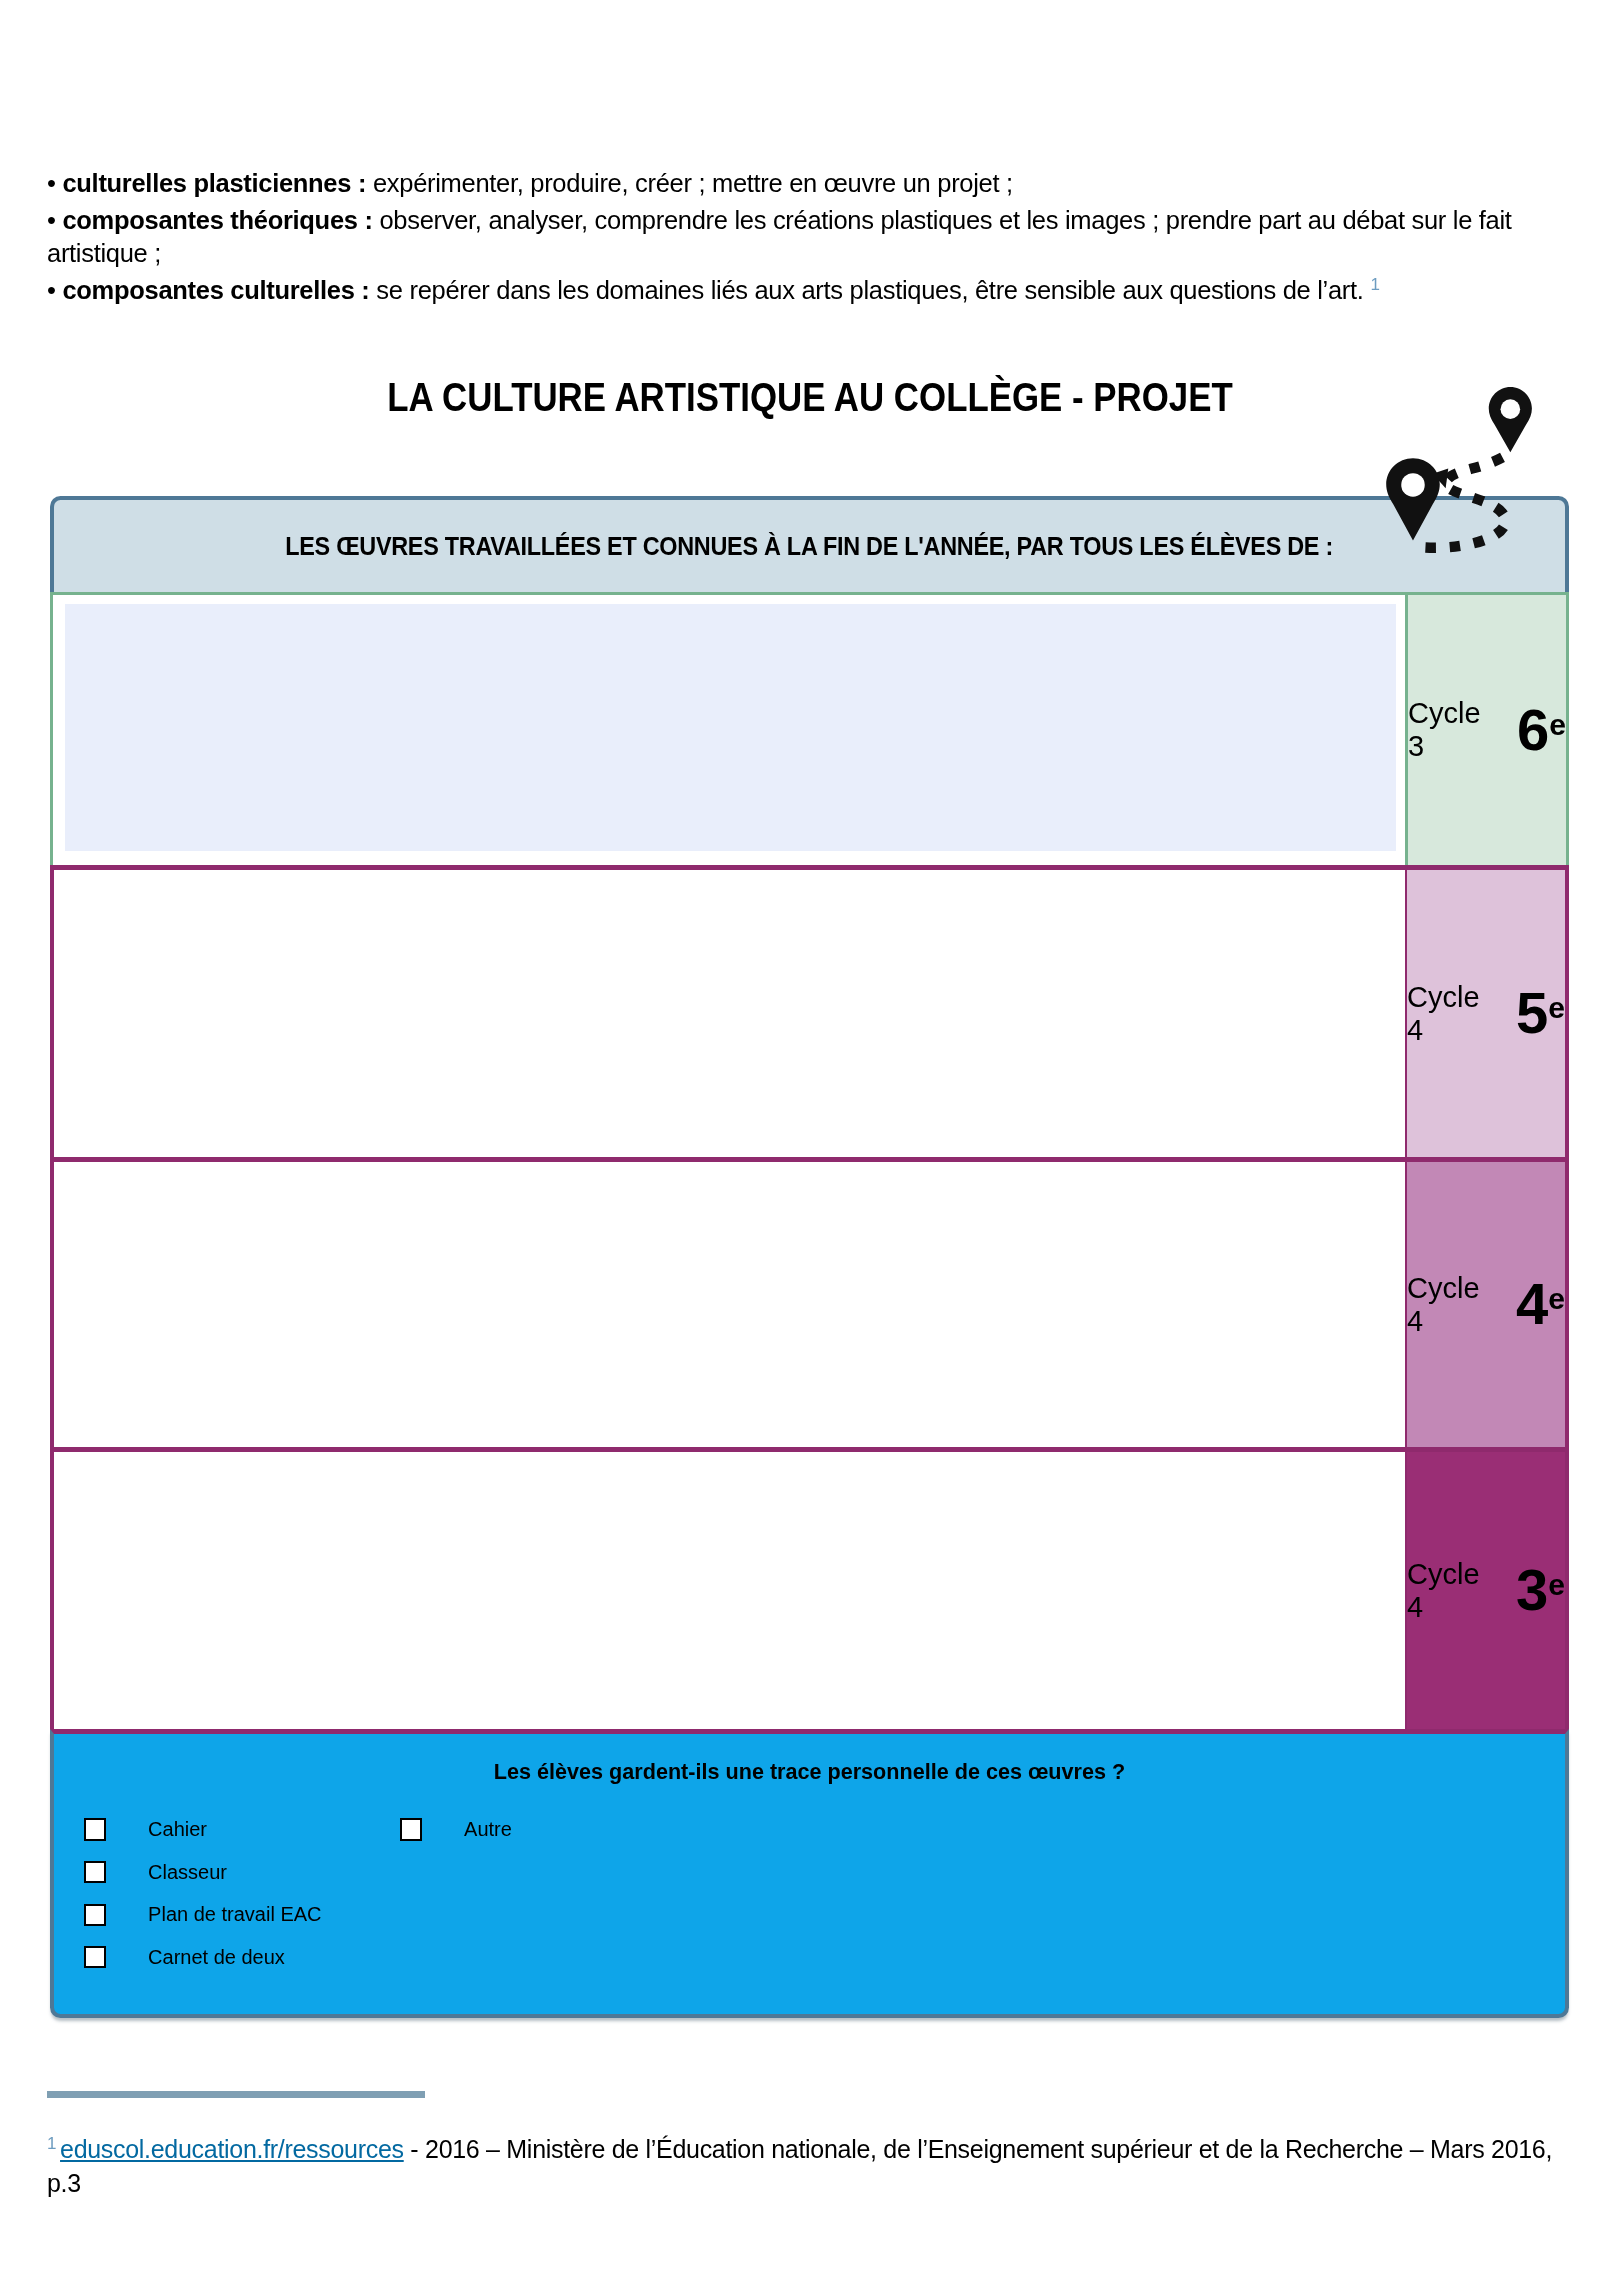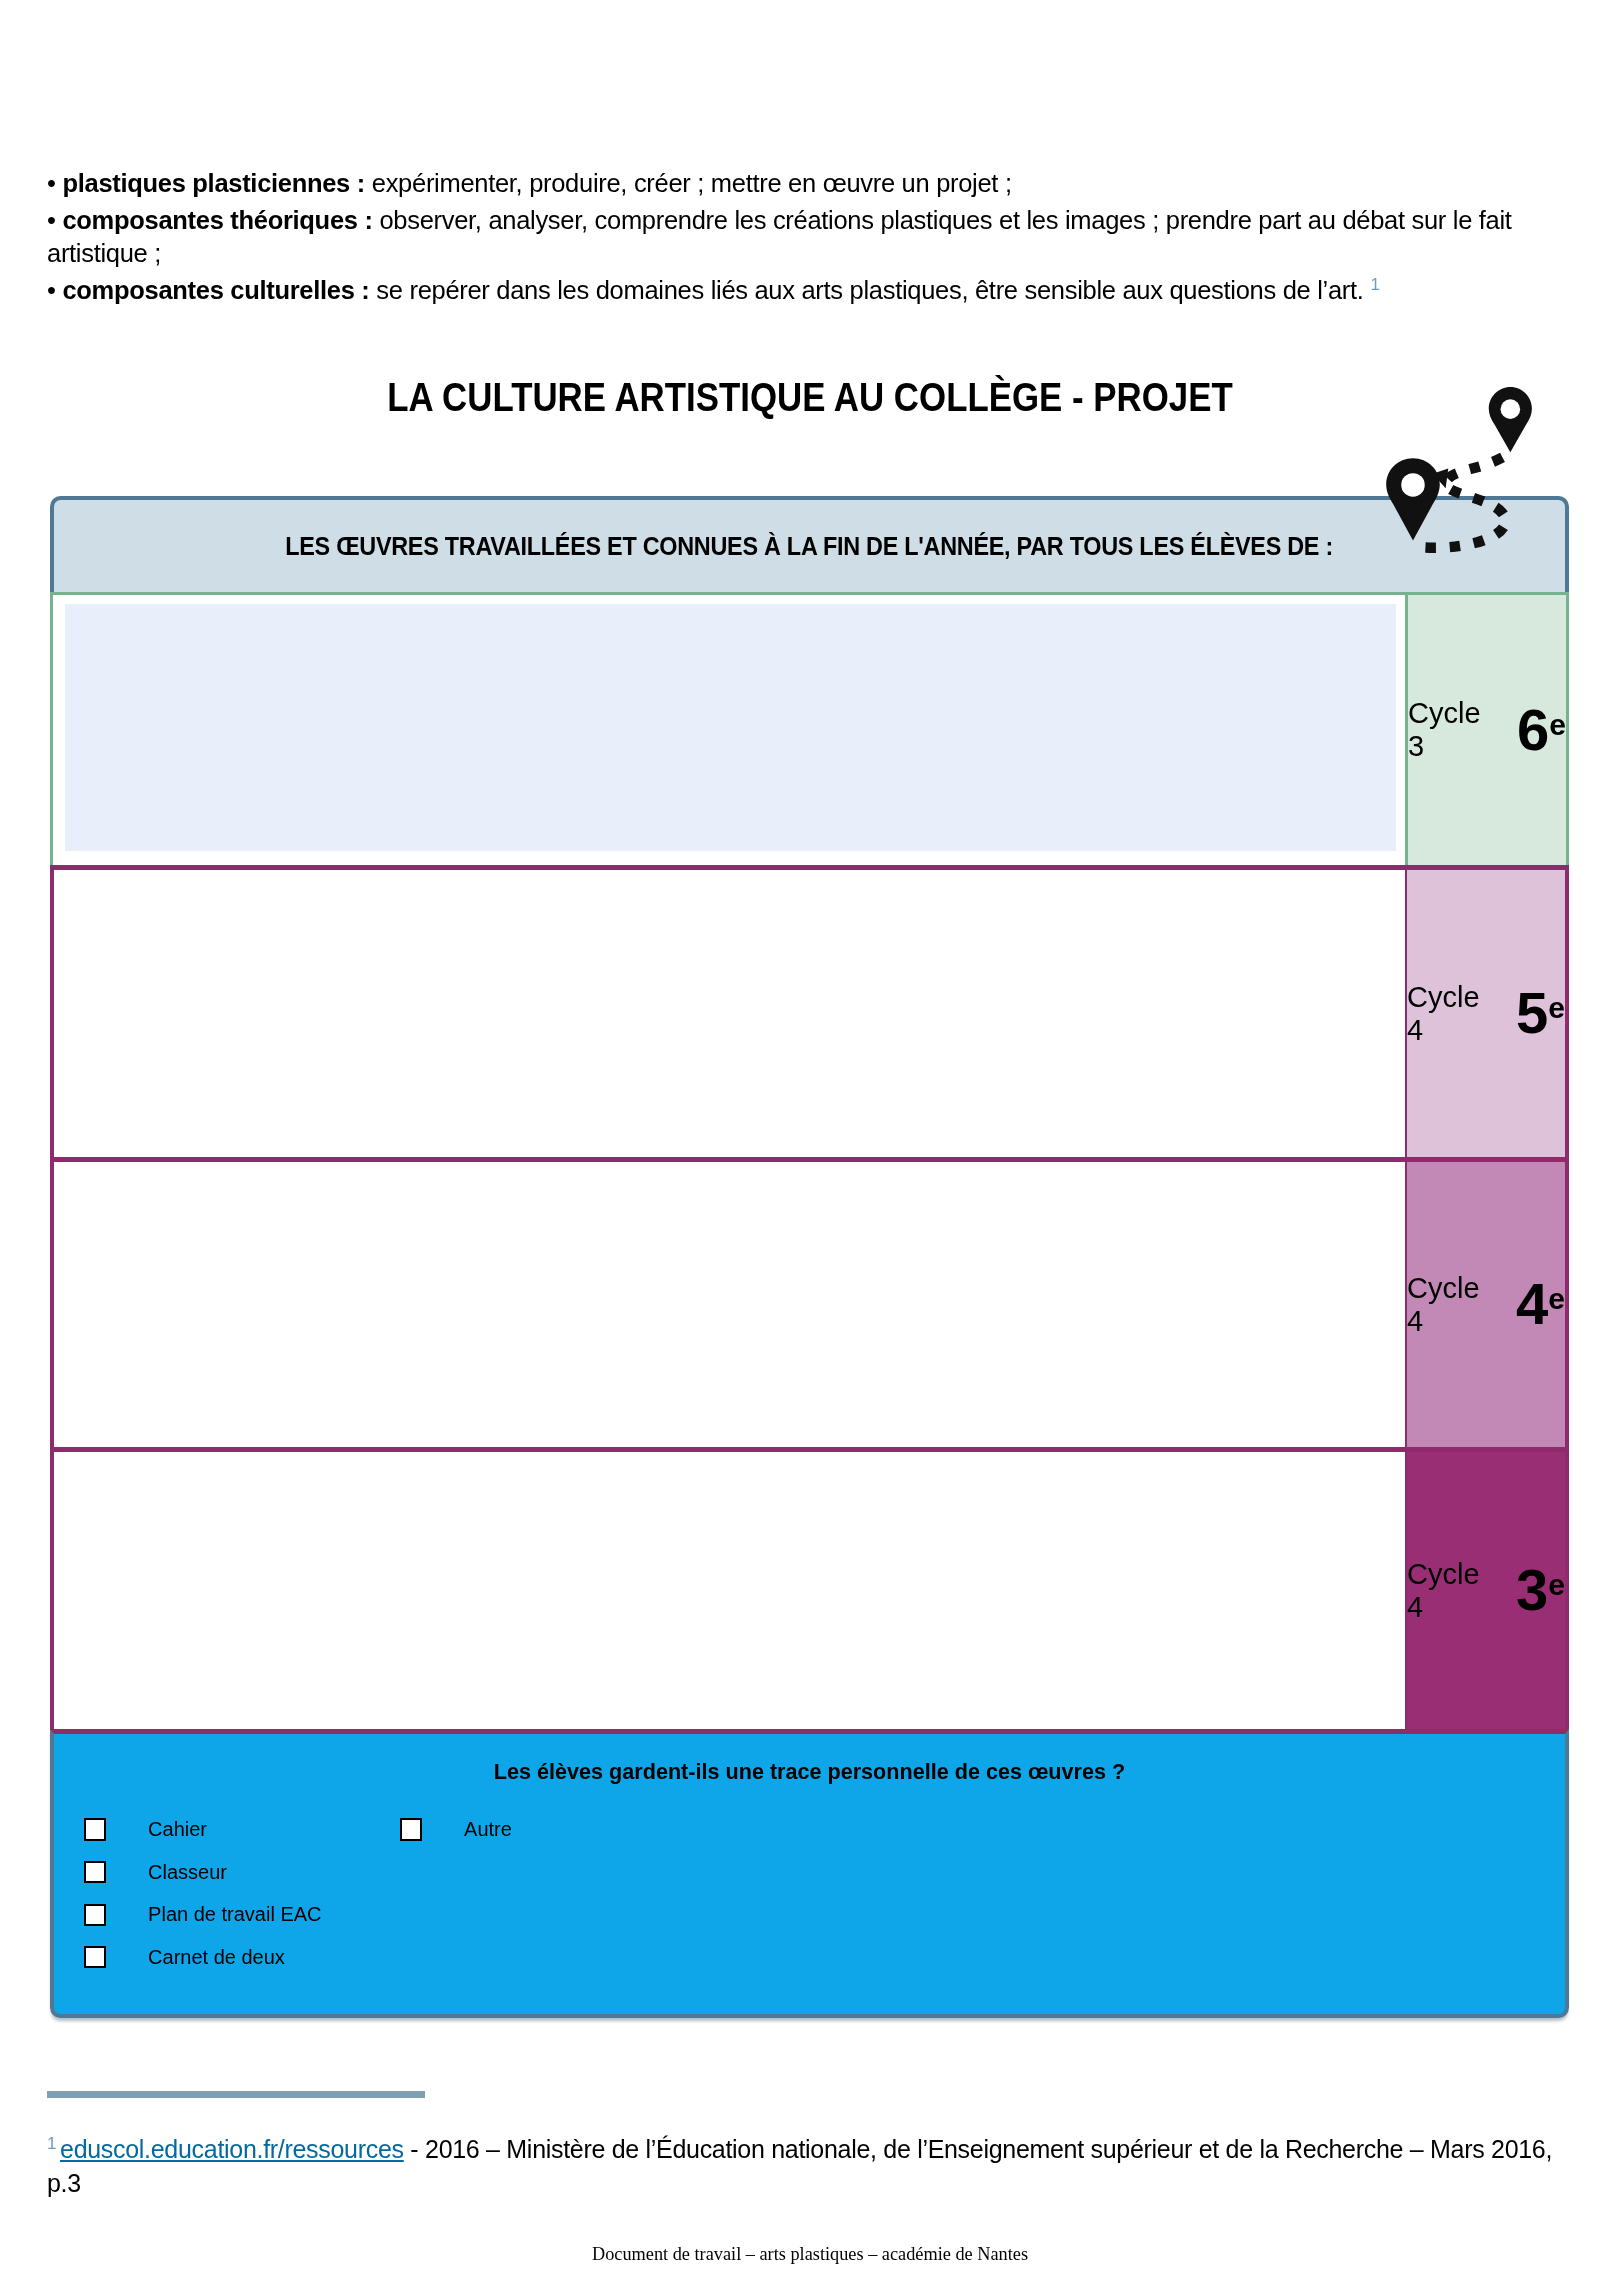--- a/index.html
+++ b/index.html
@@ -112,21 +112,21 @@
 </style>
 </head>
 <body>
 
 <div class="page">
 
 
   <div class="bullets">
     <div class="bullet-line">
       <span>•</span>
-      <span class="bullet-lead">plastiques plasticiennes :</span>
+      <span class="bullet-lead">culturelles plasticiennes :</span>
       <span>expérimenter, produire, créer ; mettre en œuvre un projet ;</span>
     </div>
     <div class="bullet-line">
       <span>•</span>
       <span class="bullet-lead">composantes théoriques :</span>
       <span>observer, analyser, comprendre les créations plastiques et les images ; prendre part au débat sur le fait artistique ;</span>
     </div>
     <div class="bullet-line">
       <span>•</span>
       <span class="bullet-lead">composantes culturelles :</span>
@@ -219,16 +219,15 @@
       </div>
     </div>
 
   </div>
 
   <div class="foot-sep"></div>
   <div class="footnote">
     <span class="fn-marker">1</span><span class="fn-link">eduscol.education.fr/ressources</span><span> - 2016 – Ministère de l’Éducation nationale, de l’Enseignement supérieur et de la Recherche – Mars 2016, p.3</span>
   </div>
 
-  <div class="page-footer">Document de travail – arts plastiques – académie de Nantes</div>
 
 </div>
 
 
 </body></html>

